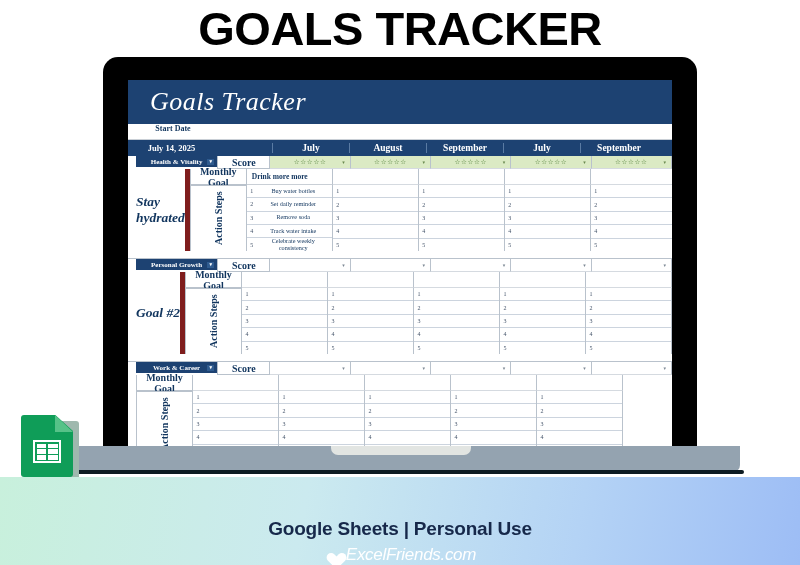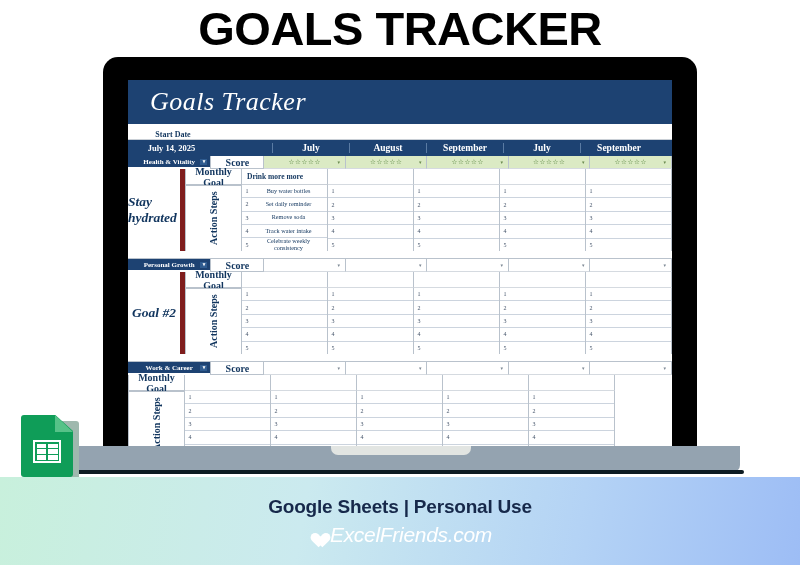--- a/index.html
+++ b/index.html
@@ -46,21 +46,21 @@
   .sheet-header{
     height:44px;background:#1d4272;display:flex;align-items:center;
     padding-left:22px;box-sizing:border-box;
   }
   .sheet-header-title{
     font-family:"Liberation Serif", serif;
     font-style:italic;font-size:26px;color:#ffffff;letter-spacing:0.5px;
   }
 
   .row-startdate{
-    height:15px;background:#ffffff;display:flex;align-items:flex-end;
+    height:15px;background:#ffffff;display:flex;align-items:flex-start;
     border-bottom:1px solid #c9cfd6;
   }
   .row-startdate .lbl{
     width:90px;text-align:center;
     font-family:"Liberation Serif", serif;font-weight:bold;
     font-size:8px;color:#11355e;
   }
 
   .row-months{
     height:16px;background:#1d4272;display:flex;align-items:center;color:#ffffff;
@@ -70,21 +70,21 @@
     font-family:"Liberation Serif", serif;font-weight:bold;font-size:8.5px;
   }
   .row-months .spacer-a{width:57px;}
   .row-months .mcell{
     width:77px;text-align:center;
     font-family:"Liberation Serif", serif;font-weight:bold;font-size:9.5px;
     border-left:1px solid #5a7ba3;box-sizing:border-box;
   }
 
   
-  .goal-block{display:block;}
+  .goal-block{display:block;margin-left:8px;}
   .gb-row{display:flex;}
 
   .cat-cell{
     width:87px;height:11px;background:#1d4272;color:#ffffff;
     font-family:"Liberation Serif", serif;font-weight:bold;font-size:7px;
     display:flex;align-items:center;justify-content:center;position:relative;
     box-sizing:border-box;
   }
   .cat-caret{
     position:absolute;right:3px;top:50%;transform:translateY(-50%);
@@ -179,21 +179,21 @@
     border:2px solid #ffffff;box-sizing:border-box;
     display:grid;grid-template-columns:1fr 1fr;grid-template-rows:1fr 1fr 1fr;
     gap:1.5px;padding:1.5px;background:#0f9d58;
   }
   .sheets-icon .grid i{background:#ffffff;display:block;}
 
   
   .footer{
     position:absolute;left:0;top:477px;width:800px;height:88px;
     background:linear-gradient(100deg,#c8f0dc 0%,#cbeaef 38%,#b4d3f5 72%,#9dbdf5 100%);
-    display:flex;flex-direction:column;align-items:center;justify-content:center;
+    display:flex;flex-direction:column;align-items:center;justify-content:flex-end;
   }
   .footer-line1{
     font-family:"Liberation Sans", sans-serif;font-weight:bold;
     font-size:19px;color:#16284a;letter-spacing:-0.2px;
   }
   .footer-line2{
     font-family:"Liberation Sans", sans-serif;font-weight:bold;
     font-size:19px;color:#16284a;letter-spacing:-0.2px;margin-top:1px;
   }
   .footer-brand{
@@ -201,21 +201,21 @@
   }
   .heart{width:17px;height:16px;position:relative;}
   .heart:before,.heart:after{
     content:"";position:absolute;top:0;width:9px;height:14px;
     background:#ffffff;border-radius:9px 9px 0 0;
   }
   .heart:before{left:8px;transform:rotate(45deg);transform-origin:0 100%;}
   .heart:after{left:8px;transform:rotate(-45deg);transform-origin:100% 100%;}
   .brand-text{
     font-family:"Liberation Sans", sans-serif;font-style:italic;
-    font-size:21px;color:#ffffff;letter-spacing:-0.3px;
+    font-size:17px;color:#ffffff;letter-spacing:-0.3px;
   }
 </style>
 </head>
 <body>
 
 <div class="top-title">GOALS TRACKER</div>
 
 <div class="laptop">
   <div class="laptop-lid"></div>
 

